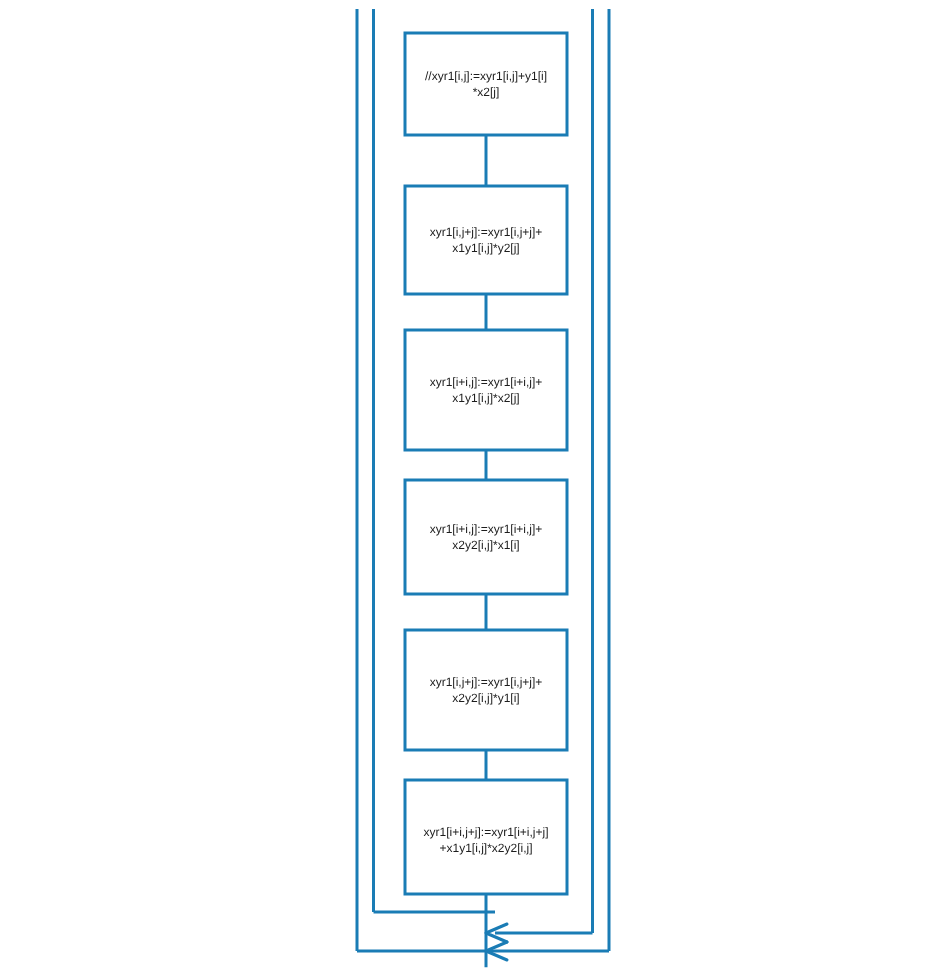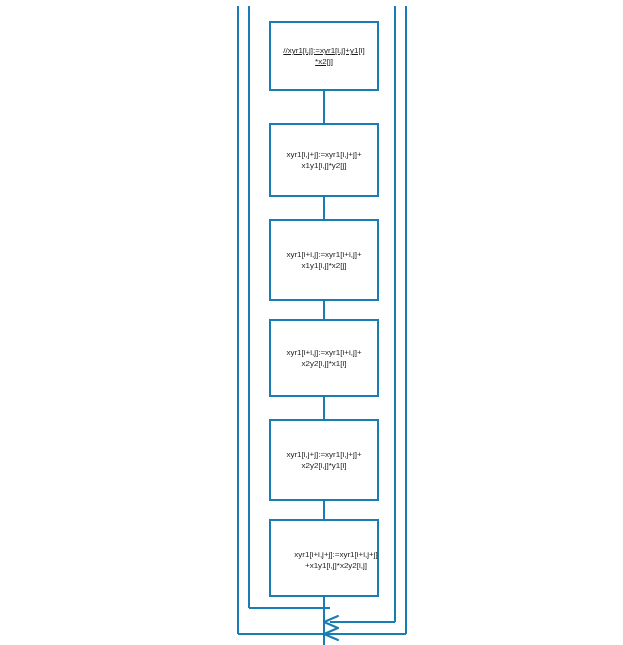--- a/index.html
+++ b/index.html
@@ -84,31 +84,31 @@
     <g>
       <rect x="270" y="22" width="108" height="68" fill="#ffffff" stroke="#1a7cb5" stroke-width="2"></rect>
       <rect x="270" y="124" width="108" height="72" fill="#ffffff" stroke="#1a7cb5" stroke-width="2"></rect>
       <rect x="270" y="220" width="108" height="80" fill="#ffffff" stroke="#1a7cb5" stroke-width="2"></rect>
       <rect x="270" y="320" width="108" height="76" fill="#ffffff" stroke="#1a7cb5" stroke-width="2"></rect>
       <rect x="270" y="420" width="108" height="80" fill="#ffffff" stroke="#1a7cb5" stroke-width="2"></rect>
       <rect x="270" y="520" width="108" height="76" fill="#ffffff" stroke="#1a7cb5" stroke-width="2"></rect>
     </g>
   </svg>
 
-  <div class="process-box-label" style="left:270px; top:22px; width:108px; height:68px;text-decoration:underline;">//xyr1[i,j]:=xyr1[i,j]+y1[i]
+  <div class="process-box-label" style="left:270px; top:22px; width:108px; height:68px;">//xyr1[i,j]:=xyr1[i,j]+y1[i]
 *x2[j]</div>
 
   <div class="process-box-label" style="left:270px; top:124px; width:108px; height:72px;">xyr1[i,j+j]:=xyr1[i,j+j]+
 x1y1[i,j]*y2[j]</div>
 
   <div class="process-box-label" style="left:270px; top:220px; width:108px; height:80px;">xyr1[i+i,j]:=xyr1[i+i,j]+
 x1y1[i,j]*x2[j]</div>
 
   <div class="process-box-label" style="left:270px; top:320px; width:108px; height:76px;">xyr1[i+i,j]:=xyr1[i+i,j]+
 x2y2[i,j]*x1[i]</div>
 
   <div class="process-box-label" style="left:270px; top:420px; width:108px; height:80px;">xyr1[i,j+j]:=xyr1[i,j+j]+
 x2y2[i,j]*y1[i]</div>
 
-  <div class="process-box-label" style="left:270px; top:520px; width:108px; height:80px;margin-left:12px;">xyr1[i+i,j+j]:=xyr1[i+i,j+j]
+  <div class="process-box-label" style="left:270px; top:520px; width:108px; height:80px;">xyr1[i+i,j+j]:=xyr1[i+i,j+j]
 +x1y1[i,j]*x2y2[i,j]</div>
 
 </div>
 
 </body></html>

